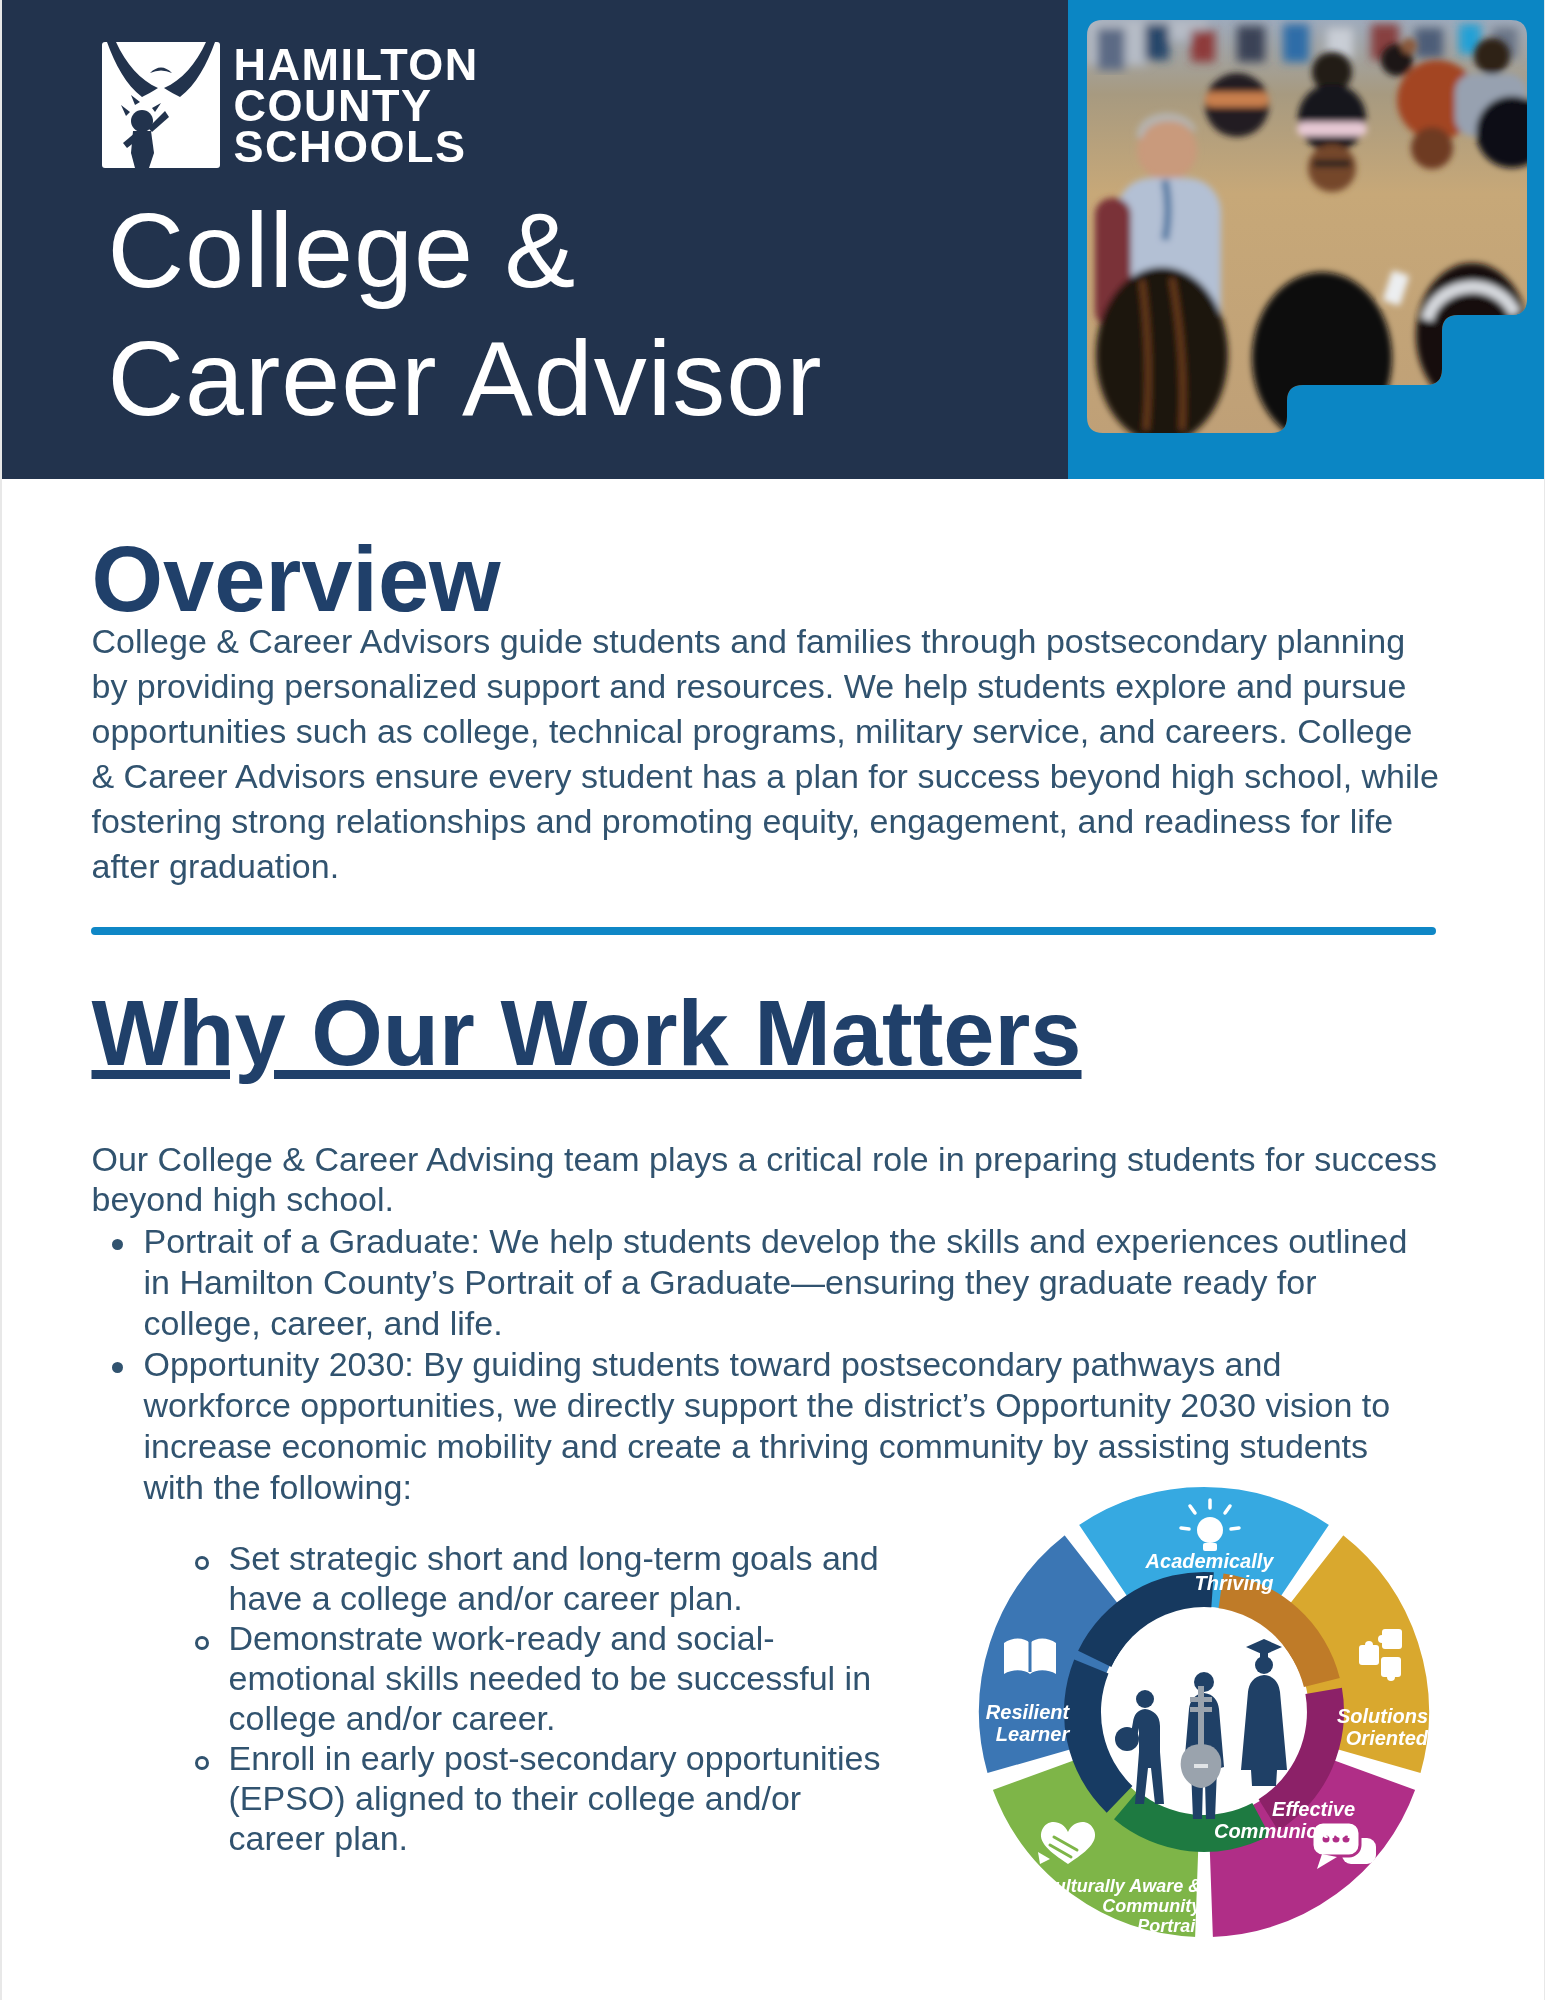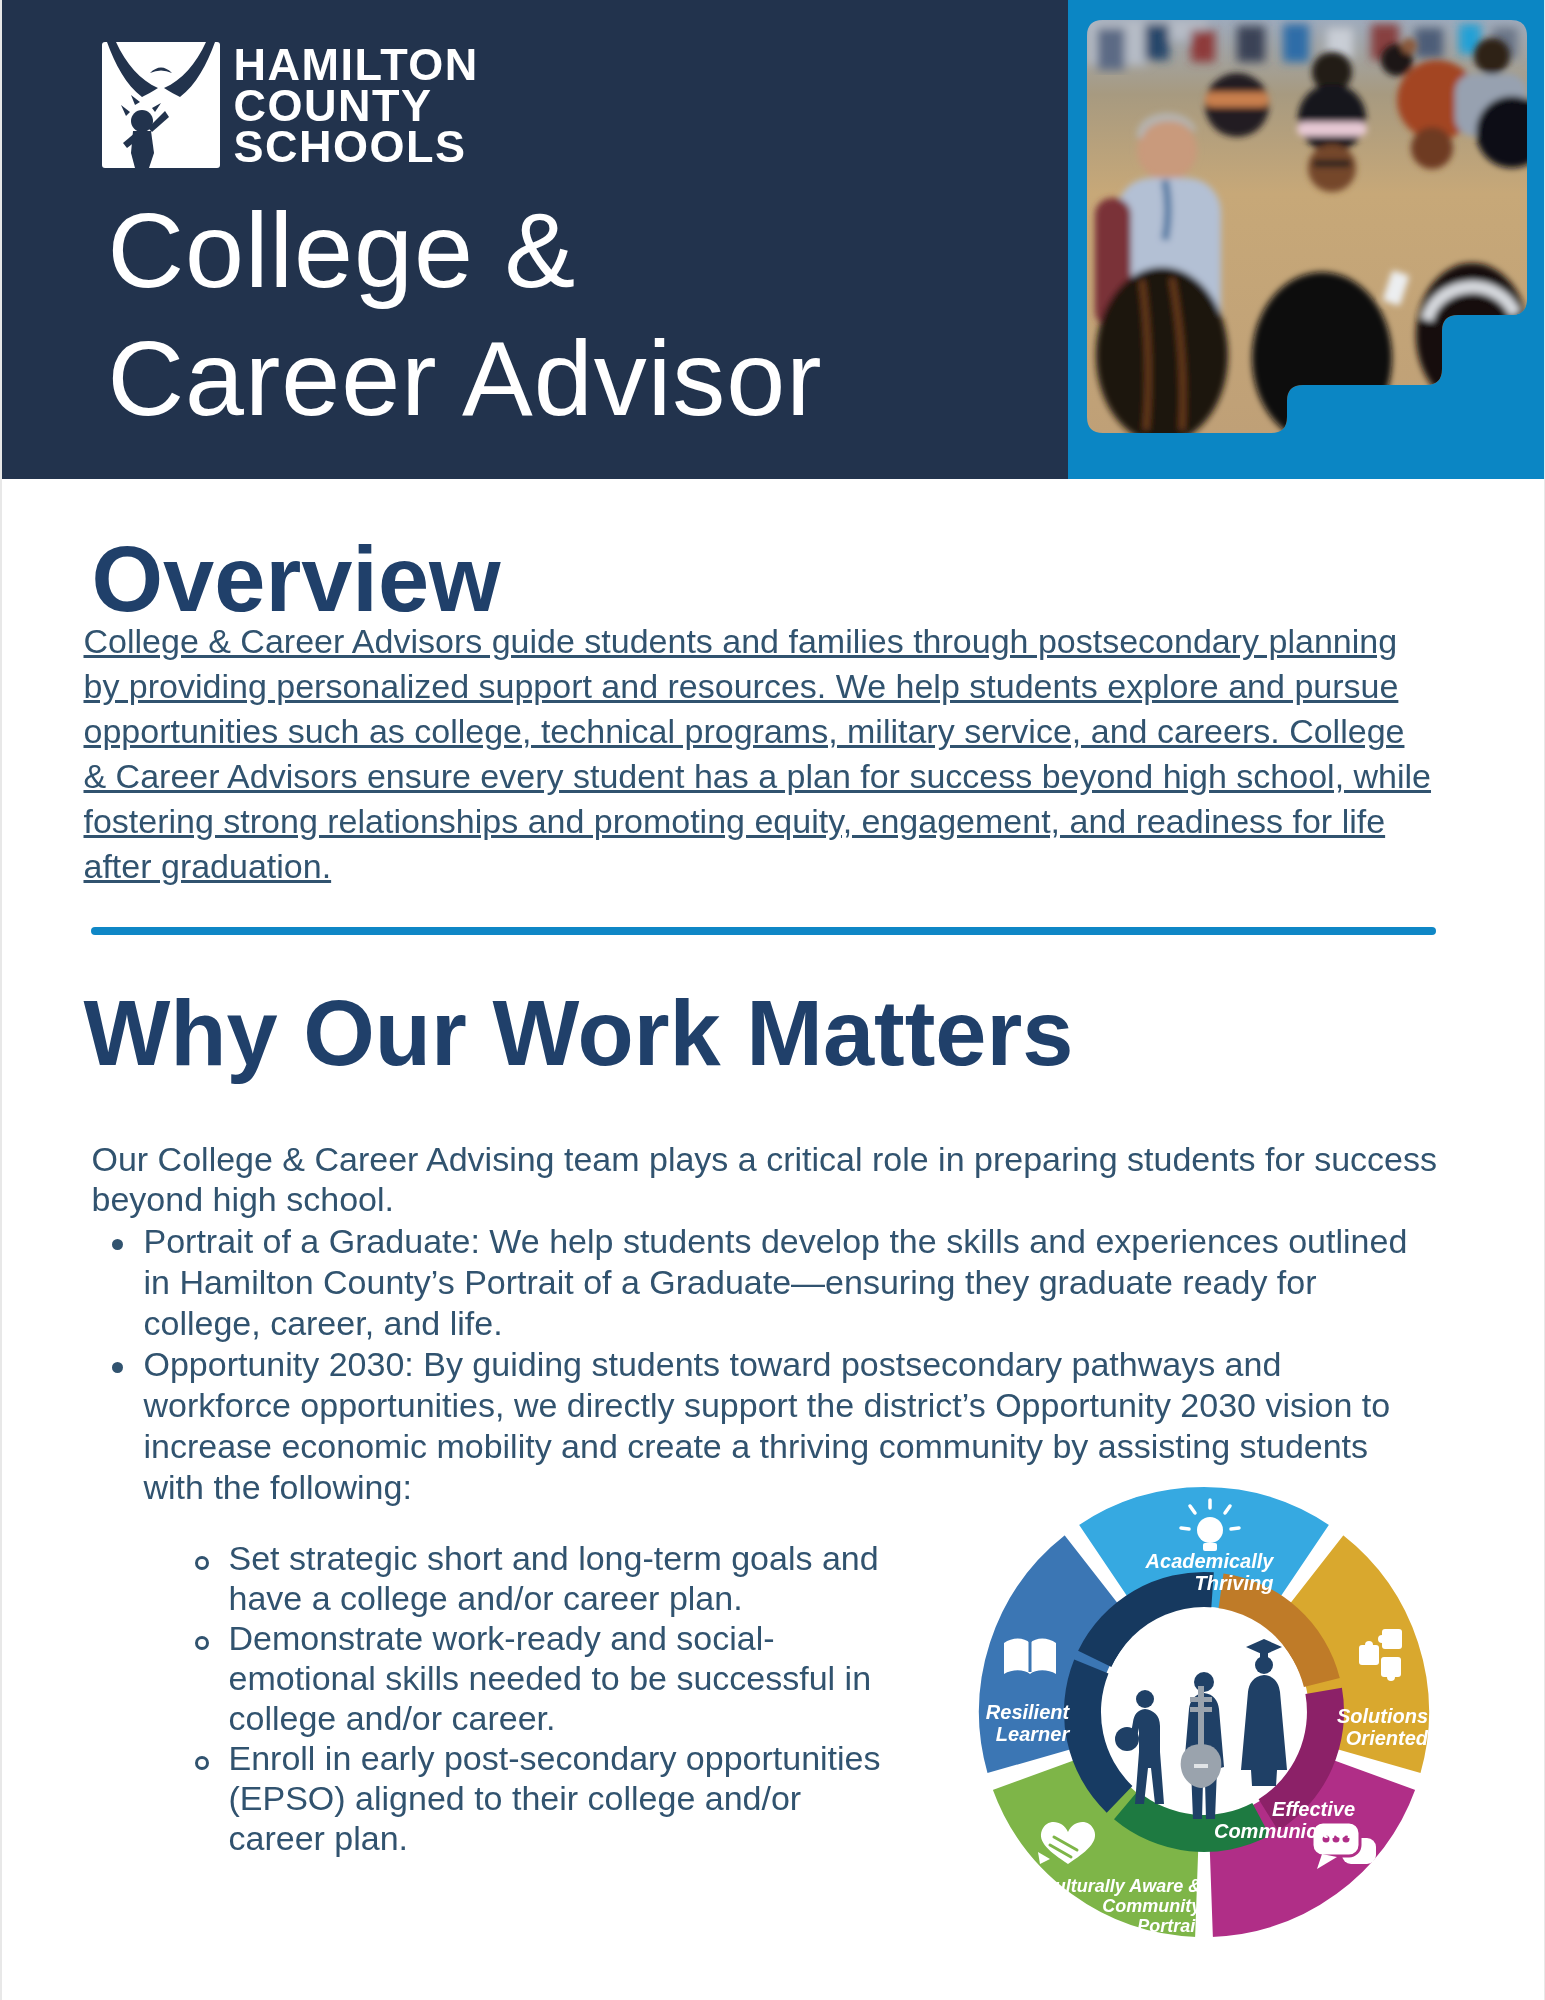--- a/index.html
+++ b/index.html
@@ -13,23 +13,23 @@
   .logo-mark{left:100px;top:42px;}
   .logo-text{left:232px;top:44px;color:#ffffff;font-size:45px;font-weight:800;
              line-height:41px;letter-spacing:1.5px;}
   .hero-title{left:106px;top:186px;color:#ffffff;font-size:106px;font-weight:300;
               line-height:128px;letter-spacing:1px;white-space:nowrap;}
   .hero-photo{left:1085px;top:20px;}
 
   
   .h2{color:#20406a;font-weight:800;font-size:92px;line-height:92px;white-space:nowrap;}
   .overview-heading{left:90px;top:497px;margin-top:36px;}
-  .why-heading{left:82px;top:987px;}
+  .why-heading{left:90px;top:987px;text-decoration:underline;}
   .body-block{color:#31536f;font-size:34px;white-space:nowrap;}
-  .overview-para{left:82px;top:619px;line-height:45px;text-decoration:underline;}
+  .overview-para{left:90px;top:619px;line-height:45px;}
   .why-intro{left:90px;top:1139px;line-height:40px;}
   .bullet-block{left:142px;top:1221px;line-height:41px;}
   .subbullet-block{left:227px;top:1538px;line-height:40px;}
   .divider{left:89px;top:927px;width:1345px;height:8px;border-radius:4px;}
   .dot{width:11px;height:11px;border-radius:50%;background:#31536f;}
   .circle-marker{width:8px;height:8px;border-radius:50%;border:3px solid #31536f;background:#fff;}
 
   
   .wheel-svg{left:976px;top:1486px;}
   .wheel-label{color:#ffffff;font-size:20px;font-weight:700;font-style:italic;

